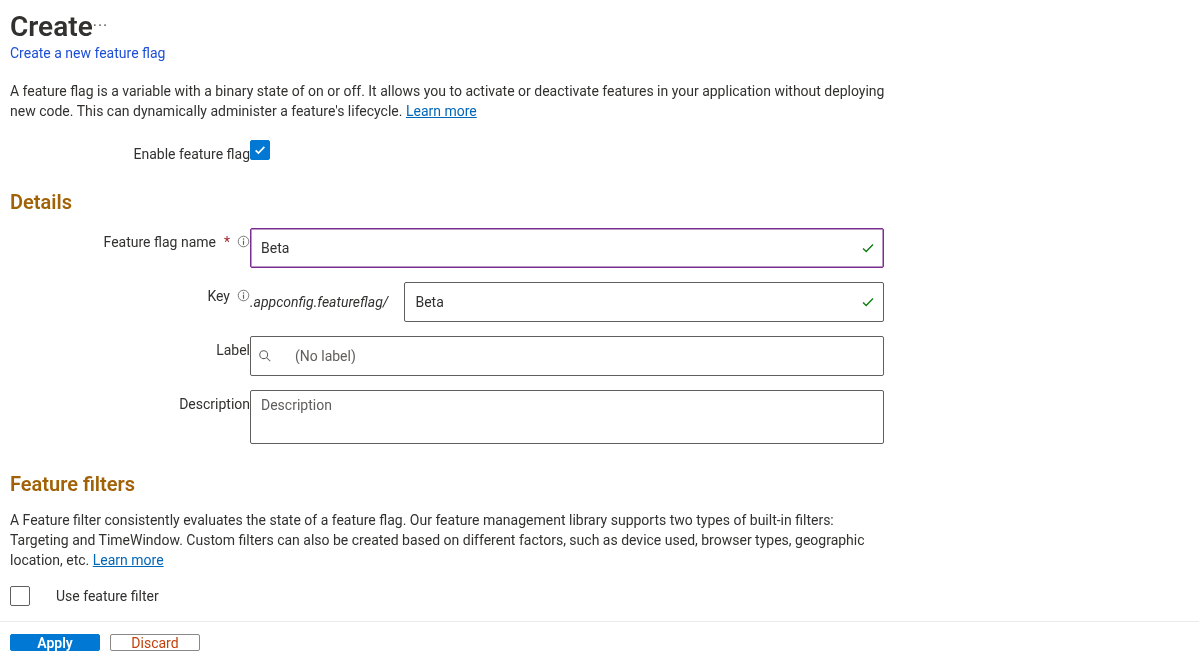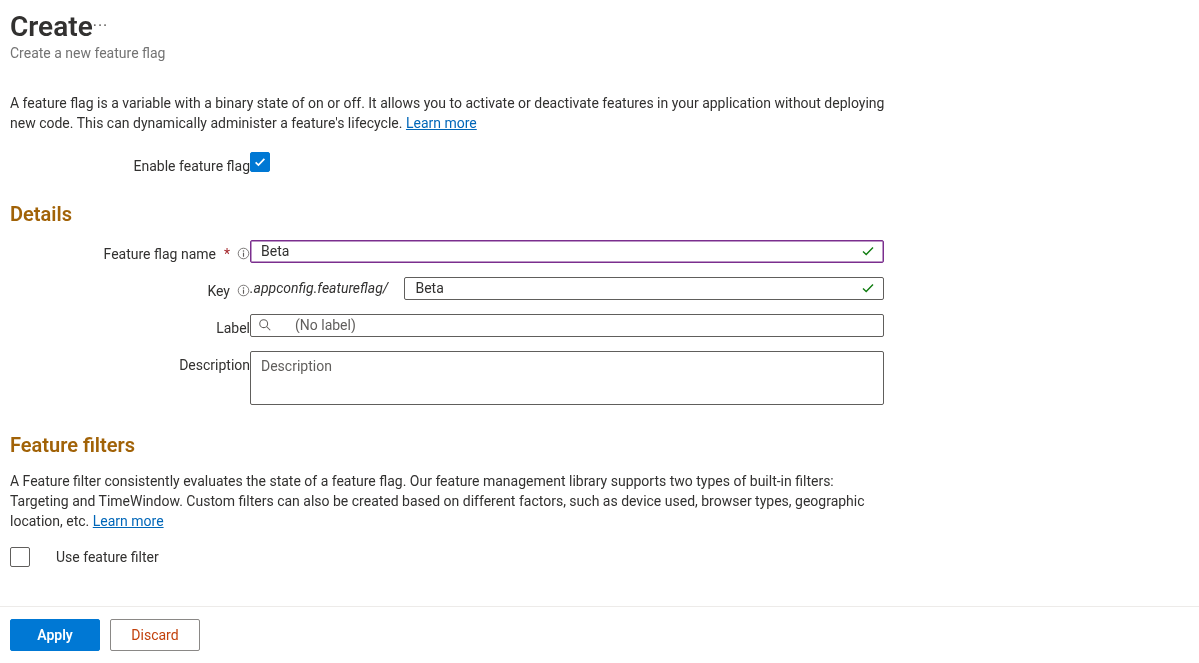--- a/index.html
+++ b/index.html
@@ -29,26 +29,26 @@
   }
   .more-icon {
     font-size: 16px;
     line-height: 1;
     color: #605e5c;
     letter-spacing: 1px;
     padding-bottom: 2px;
     cursor: pointer;
   }
   .subtitle {
-    color: #737373;
+    color: #1d4ed8;
     margin-top: 2px;
     font-size: 14px;
   }
   .description-text {
-    margin-top: 32px;
+    margin-top: 20px;
     max-width: 880px;
     line-height: 1.45;
     color: #323130;
   }
   .link {
     color: #0066b8;
     text-decoration: underline;
     cursor: pointer;
   }
   .form-row {
@@ -84,21 +84,21 @@
   .text-input, .textarea-input {
     width: 100%;
     border: 1px solid #605e5c;
     padding: 5px 30px 5px 10px;
     font-size: 14px;
     font-family: inherit;
     color: #323130;
     background: #fff;
     outline: none;
     border-radius: 2px;
-    height: 23px;
+    height: 40px;
   }
   .text-input.focused {
     border: 1px solid #7b2e8e;
     box-shadow: inset 0 0 0 0.5px #7b2e8e;
   }
   .text-input::placeholder, .textarea-input::placeholder {
     color: #605e5c;
   }
   .textarea-input {
     height: 54px;
@@ -168,21 +168,21 @@
     right: 0;
     bottom: 0;
     border-top: 1px solid #edebe9;
     padding: 12px 10px;
     display: flex;
     gap: 10px;
     background: #fff;
   }
   .btn {
     min-width: 90px;
-    height: 32px;
+    height: 17px;
     padding: 4px 18px;
     font-size: 14px;
     font-family: inherit;
     border-radius: 2px;
     cursor: pointer;
     display: inline-flex;
     align-items: center;
     justify-content: center;
   }
   .btn.primary {

